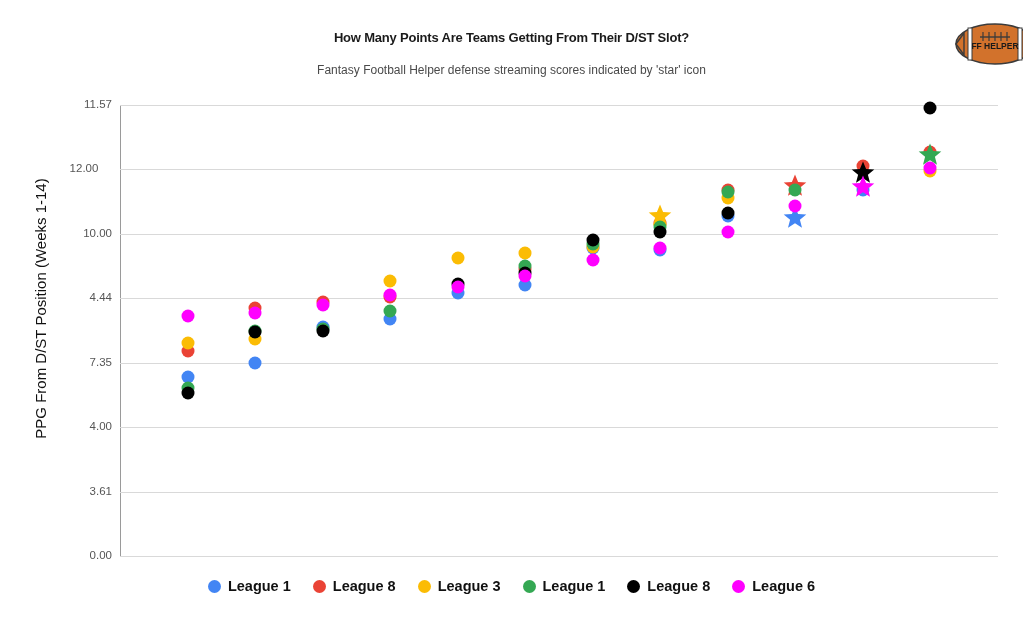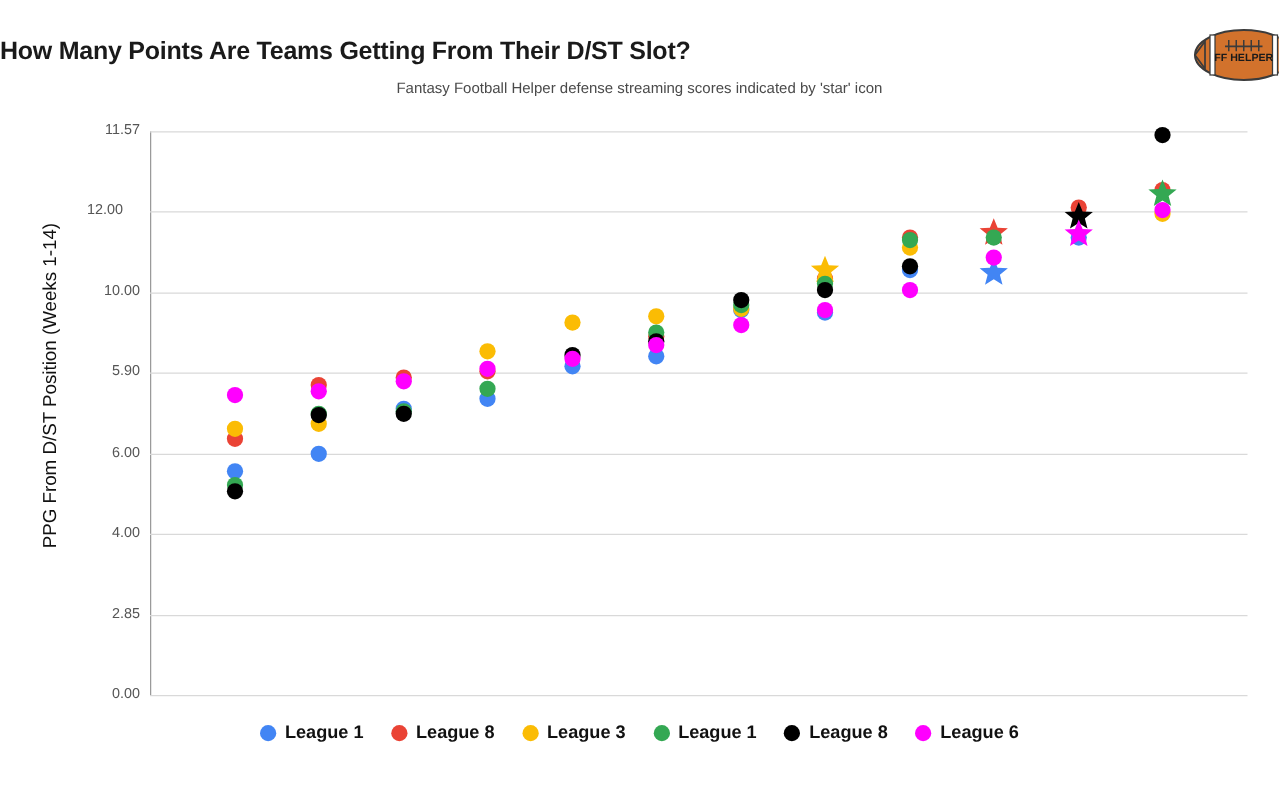--- a/index.html
+++ b/index.html
@@ -6,21 +6,22 @@
   body{
     width:1023px;height:632px;
     background:#ffffff;
     font-family:"Liberation Sans", sans-serif;
     overflow:hidden;
     position:relative;
   }
   
   #chart-title{
     position:absolute;left:0;top:30px;width:1023px;
-    font-size:20px;font-weight:bold;color:#1a1a1a;
+    text-align:center;
+    font-size:13px;font-weight:bold;color:#1a1a1a;
     letter-spacing:-0.2px;
   }
   #chart-subtitle{
     position:absolute;left:0;top:63px;width:1023px;
     text-align:center;
     font-size:12px;color:#4a4a4a;
   }
   
   #logo{
     position:absolute;left:954px;top:20px;
@@ -109,24 +110,24 @@
       <div class="gridline" style="top: 386.571px;"></div>
       <div class="gridline" style="top: 322.143px;"></div>
       <div class="gridline" style="top: 257.714px;"></div>
       <div class="gridline" style="top: 193.286px;"></div>
       <div class="gridline" style="top: 128.857px;"></div>
       <div class="gridline" style="top: 64.4286px;"></div>
       <div class="gridline" style="top: 0px;"></div>
     </div>
   <div id="ytick-labels">
       <div class="ytick-text" style="top: 451px;">0.00</div>
-      <div class="ytick-text" style="top: 386.571px;">2.85</div>
+      <div class="ytick-text" style="top: 386.571px;">3.61</div>
       <div class="ytick-text" style="top: 322.143px;">4.00</div>
-      <div class="ytick-text" style="top: 257.714px;">6.00</div>
-      <div class="ytick-text" style="top: 193.286px;">5.90</div>
+      <div class="ytick-text" style="top: 257.714px;">7.35</div>
+      <div class="ytick-text" style="top: 193.286px;">4.44</div>
       <div class="ytick-text" style="top: 128.857px;">10.00</div>
       <div class="ytick-text" style="top: 64.4286px; text-align: center;">12.00</div>
       <div class="ytick-text" style="top: 0px;">11.57</div>
     </div>
   <div id="markers">
       <div class="dot" style="left: 67.5385px; top: 272.211px; background: rgb(66, 133, 244);"></div>
       <div class="dot" style="left: 135.077px; top: 257.714px; background: rgb(66, 133, 244);"></div>
       <div class="dot" style="left: 202.615px; top: 222.279px; background: rgb(66, 133, 244);"></div>
       <div class="dot" style="left: 270.154px; top: 214.225px; background: rgb(66, 133, 244);"></div>
       <div class="dot" style="left: 337.692px; top: 188.454px; background: rgb(66, 133, 244);"></div>

